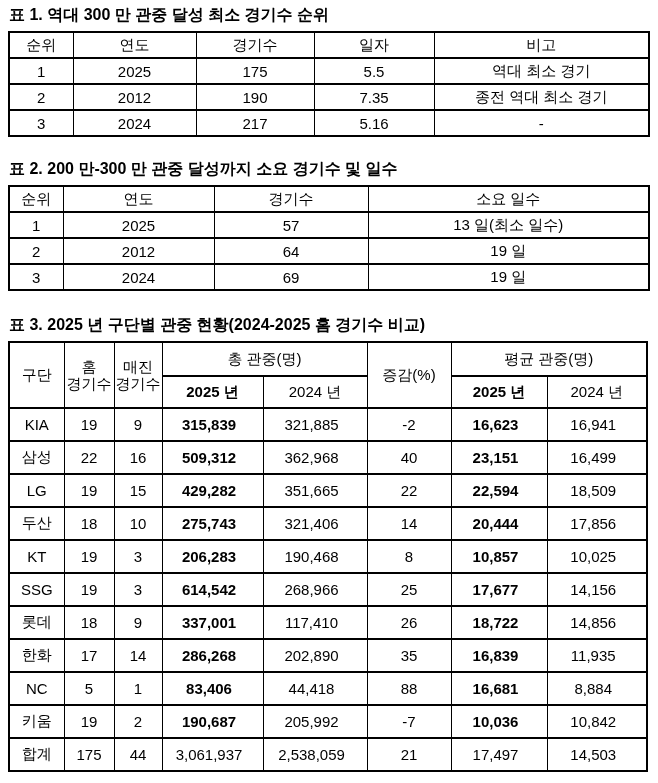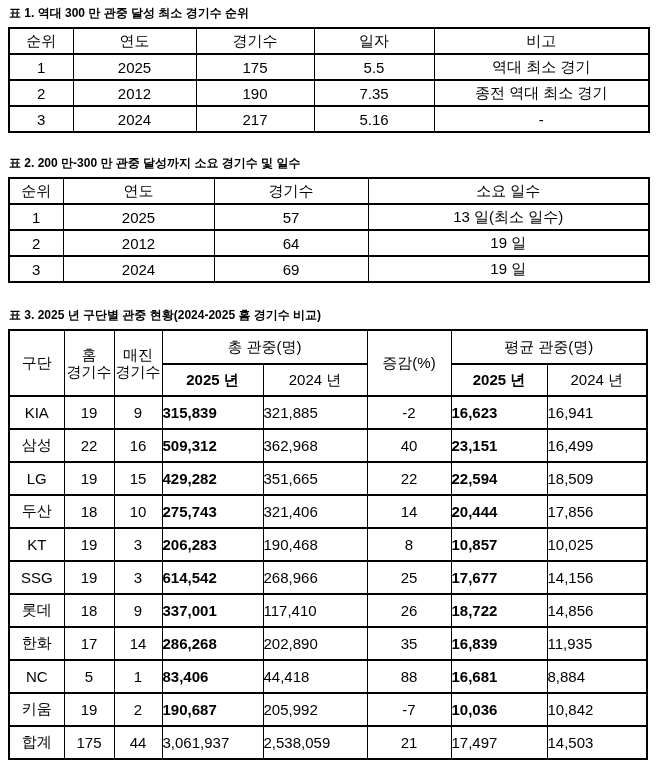--- a/index.html
+++ b/index.html
@@ -4,21 +4,21 @@
 <style>
   html, body { margin: 0; padding: 0; background: #ffffff; }
   body {
     width: 658px;
     color: #000;
     font-family: "Liberation Sans", "DejaVu Sans", sans-serif;
   }
   .page { padding: 5px 8px 10px 8px; }
 
   .tbl-title {
-    font-size: 12px;
+    font-size: 16px;
     font-weight: bold;
     margin: 0 0 5px 1px;
     white-space: nowrap;
   }
   .sec2 .tbl-title { margin-top: 22px; }
   .sec3 .tbl-title { margin-top: 24px; }
 
   table {
     border-collapse: collapse;
     table-layout: fixed;
@@ -34,21 +34,21 @@
     overflow: hidden;
   }
   tr { border-top: 2px solid #000; border-bottom: 2px solid #000; }
 
   .t1 th, .t1 td, .t2 th, .t2 td { height: 24px; }
   .t3 td { height: 31px; }
   .t3 thead tr.r1 th { height: 32px; }
   .t3 thead tr.r2 th { height: 30px; }
 
   .b { font-weight: bold; }
-  .num { text-align: left; padding-right: 7px; }
+  .num { text-align: center; padding-right: 7px; }
   .pre { white-space: pre-line; line-height: 17px; }
 </style>
 </head>
 <body>
 
 <div class="page">
 
   <section class="sec1">
     <div class="tbl-title">표 1. 역대 300 만 관중 달성 최소 경기수 순위</div>
     <table class="t1">

